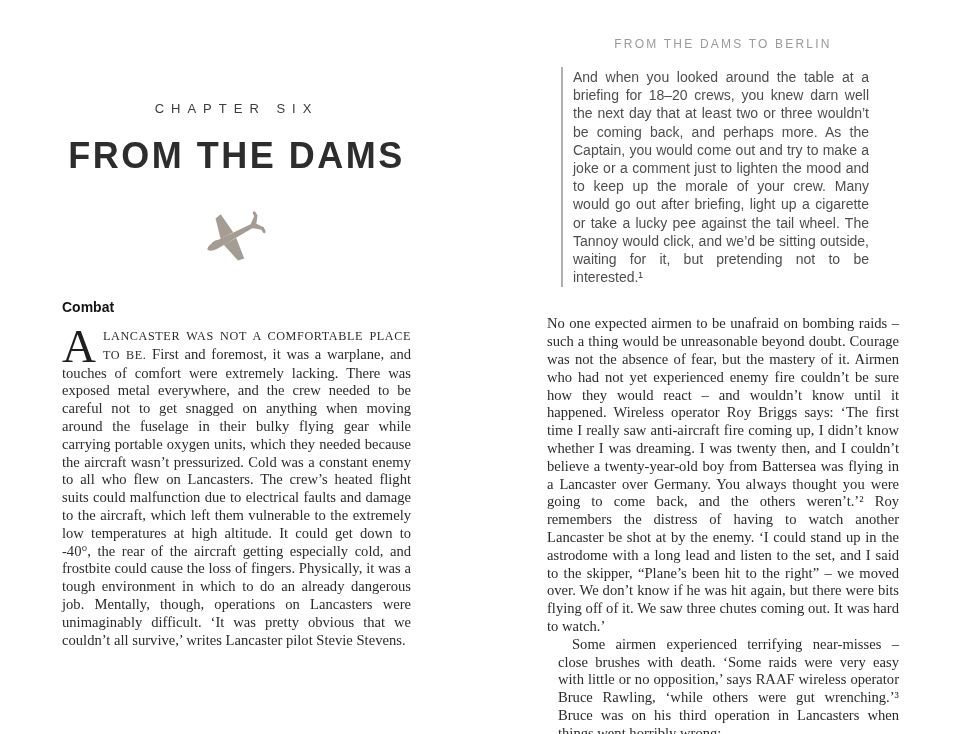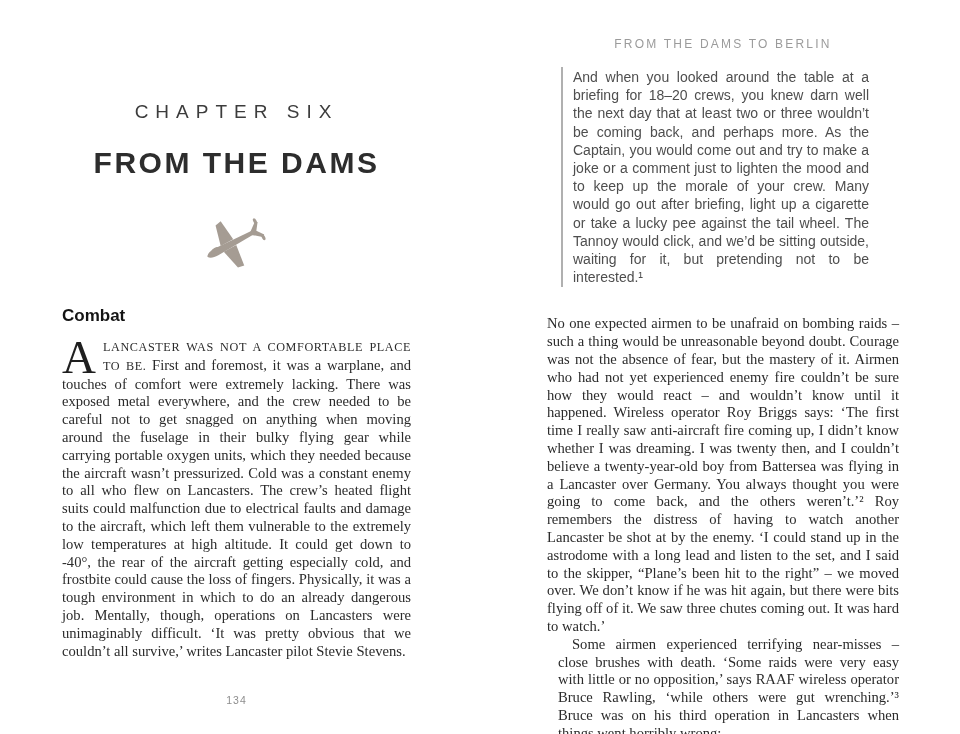--- a/index.html
+++ b/index.html
@@ -5,34 +5,34 @@
   html, body { margin:0; padding:0; background:#ffffff; }
   body { width:960px; height:734px; overflow:hidden; }
   .spread { position:relative; width:960px; height:734px; background:#ffffff; }
   .page { position:absolute; top:0; height:734px; }
   .page.left  { left:62px;  width:349px; }
   .page.right { left:547px; width:352px; }
 
   .chapter-label {
     margin-top:101px; text-align:center;
     font-family:"Liberation Sans", sans-serif;
-    font-size:19px; letter-spacing:7px; color:#3c3c3c;
+    font-size:13px; letter-spacing:7px; color:#3c3c3c;
   }
   .chapter-title {
     margin:21px 0 0; text-align:center;
     font-family:"Liberation Sans", sans-serif;
-    font-size:30px; font-weight:700; letter-spacing:2.5px;
+    font-size:36px; font-weight:700; letter-spacing:2.5px;
     line-height:38px; color:#2d2d2d;
   }
   .plane-wrap { margin-top:30px; text-align:center; height:58px; }
 
   .section-heading {
     margin:36px 0 0;
     font-family:"Liberation Sans", sans-serif;
-    font-size:17px; font-weight:700; color:#141414;
+    font-size:14px; font-weight:700; color:#141414;
   }
 
   .body-para {
     margin:12px 0 0;
     font-family:"Liberation Serif", serif;
     font-size:14.6px; line-height:17.8px;
     text-align:justify; color:#2b2b2b;
   }
   .dropcap {
     float:left; font-family:"Liberation Serif", serif;
@@ -92,21 +92,20 @@
         </g>
       </svg>
     </div>
 
     <h2 class="section-heading">Combat</h2>
 
     <p class="body-para">
       <span class="dropcap">A</span><span class="smallcaps">LANCASTER WAS NOT A COMFORTABLE PLACE TO BE.</span><span> First and foremost, it was a warplane, and touches of comfort were extremely lacking. There was exposed metal everywhere, and the crew needed to be careful not to get snagged on anything when moving around the fuselage in their bulky flying gear while carrying portable oxygen units, which they needed because the aircraft wasn’t pressurized. Cold was a constant enemy to all who flew on Lancasters. The crew’s heated flight suits could malfunction due to electrical faults and damage to the aircraft, which left them vulnerable to the extremely low temperatures at high altitude. It could get down to -40°, the rear of the aircraft getting especially cold, and frostbite could cause the loss of fingers. Physically, it was a tough environment in which to do an already dangerous job. Mentally, though, operations on Lancasters were unimaginably difficult. ‘It was pretty obvious that we couldn’t all survive,’ writes Lancaster pilot Stevie Stevens.</span>
     </p>
 
-    <div class="folio">134</div>
   </section>
 
   <section class="page right">
     <div class="running-header">FROM THE DAMS TO BERLIN</div>
 
     <blockquote class="quote">And when you looked around the table at a briefing for 18–20 crews, you knew darn well the next day that at least two or three wouldn’t be coming back, and perhaps more. As the Captain, you would come out and try to make a joke or a comment just to lighten the mood and to keep up the morale of your crew. Many would go out after briefing, light up a cigarette or take a lucky pee against the tail wheel. The Tannoy would click, and we’d be sitting outside, waiting for it, but pretending not to be interested.¹</blockquote>
 
     <p class="body-para para-first">No one expected airmen to be unafraid on bombing raids – such a thing would be unreasonable beyond doubt. Courage was not the absence of fear, but the mastery of it. Airmen who had not yet experienced enemy fire couldn’t be sure how they would react – and wouldn’t know until it happened. Wireless operator Roy Briggs says: ‘The first time I really saw anti-aircraft fire coming up, I didn’t know whether I was dreaming. I was twenty then, and I couldn’t believe a twenty-year-old boy from Battersea was flying in a Lancaster over Germany. You always thought you were going to come back, and the others weren’t.’² Roy remembers the distress of having to watch another Lancaster be shot at by the enemy. ‘I could stand up in the astrodome with a long lead and listen to the set, and I said to the skipper, “Plane’s been hit to the right” – we moved over. We don’t know if he was hit again, but there were bits flying off of it. We saw three chutes coming out. It was hard to watch.’</p>
 
     <p class="body-para para-indent">Some airmen experienced terrifying near-misses – close brushes with death. ‘Some raids were very easy with little or no opposition,’ says RAAF wireless operator Bruce Rawling, ‘while others were gut wrenching.’³ Bruce was on his third operation in Lancasters when things went horribly wrong:</p>

